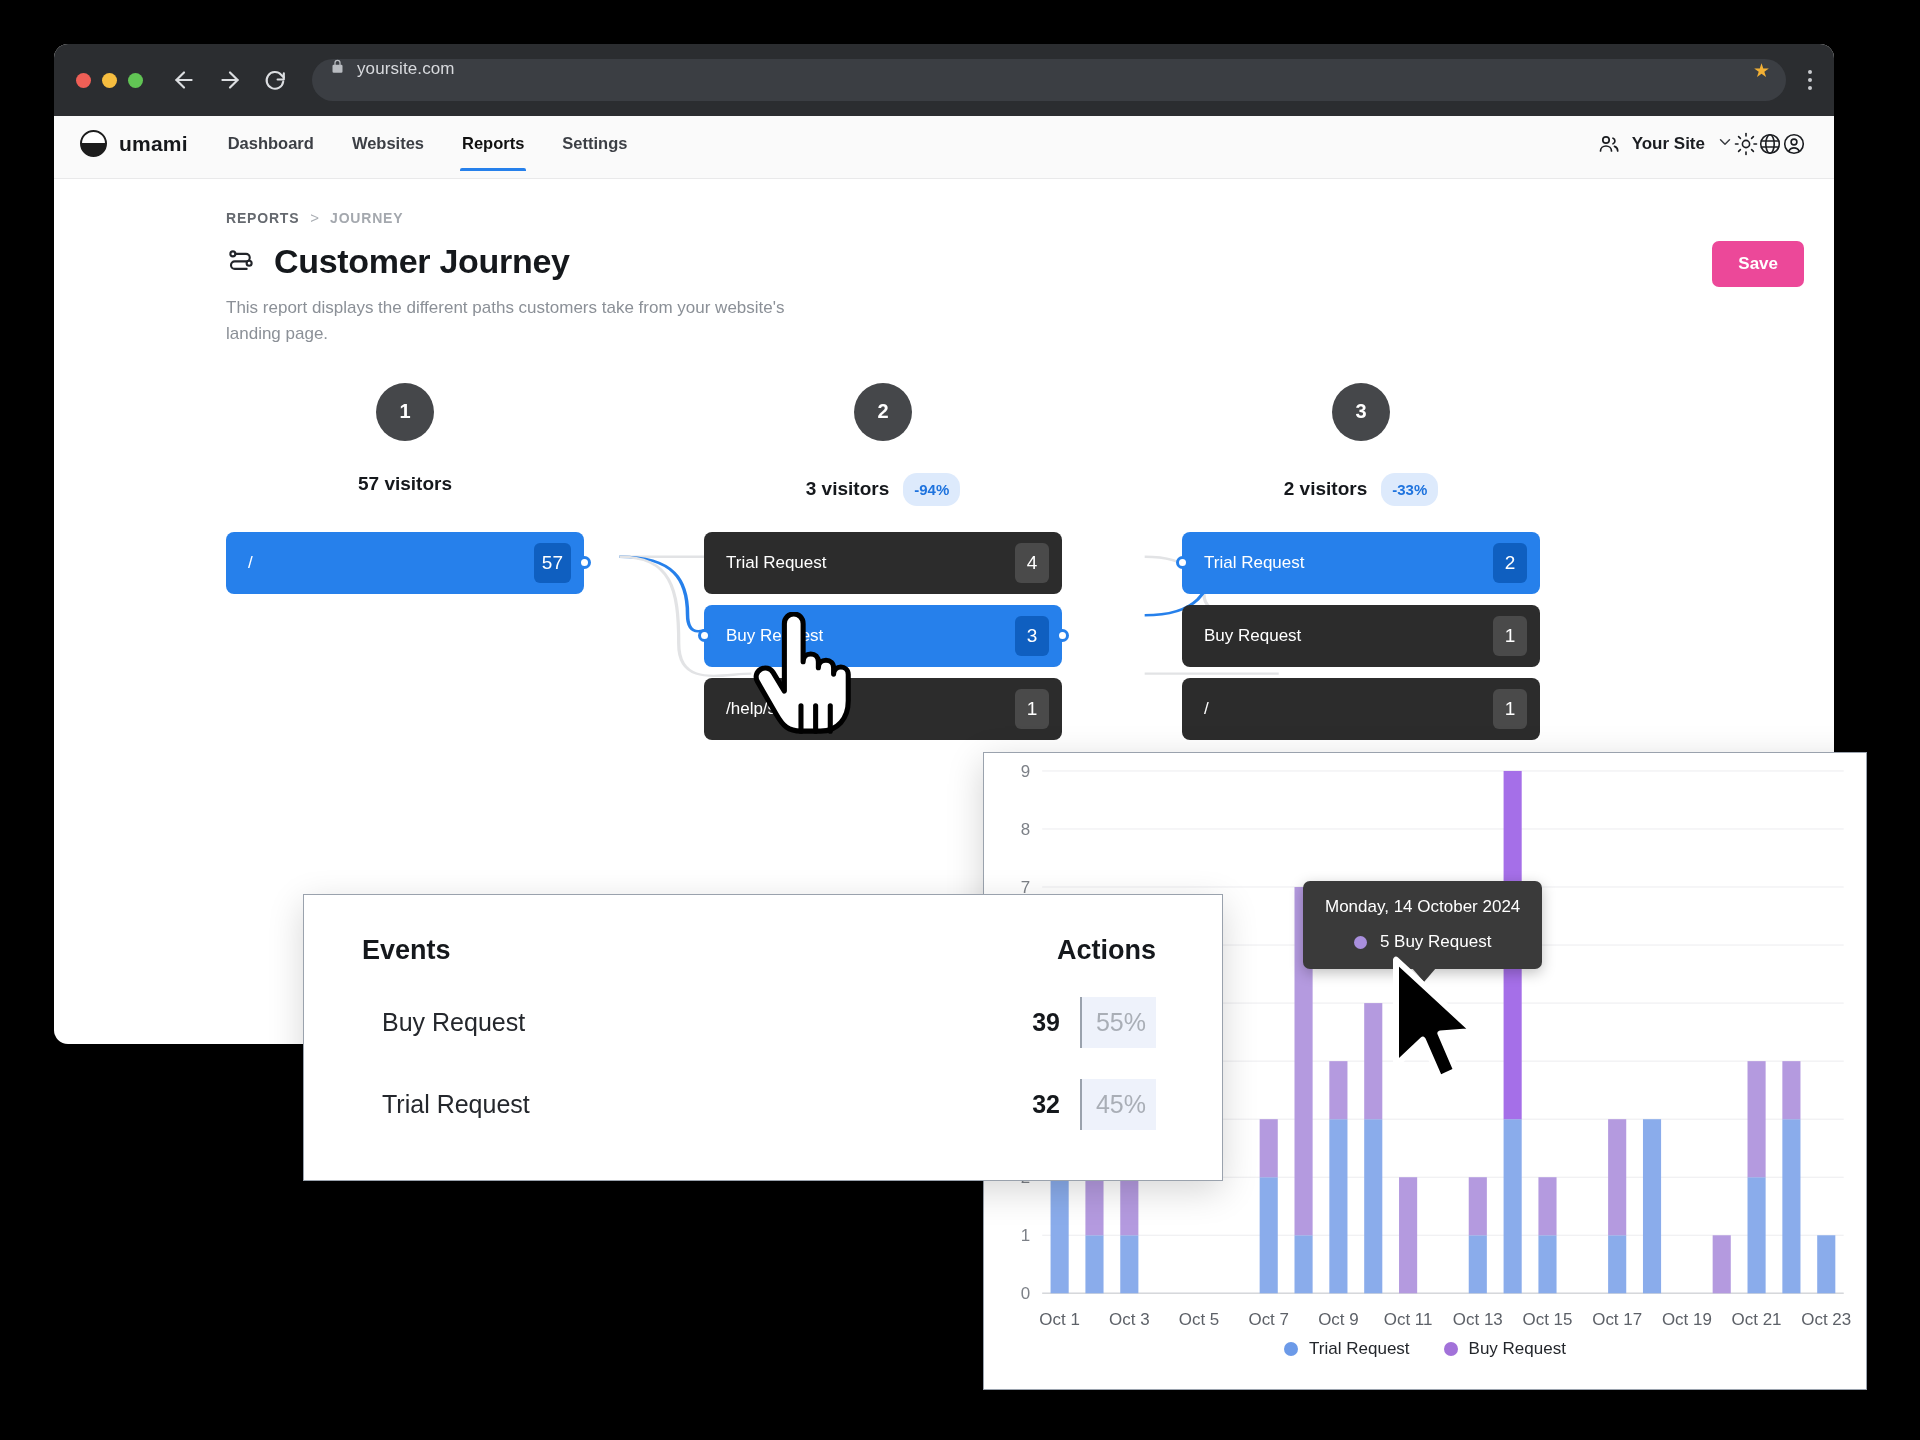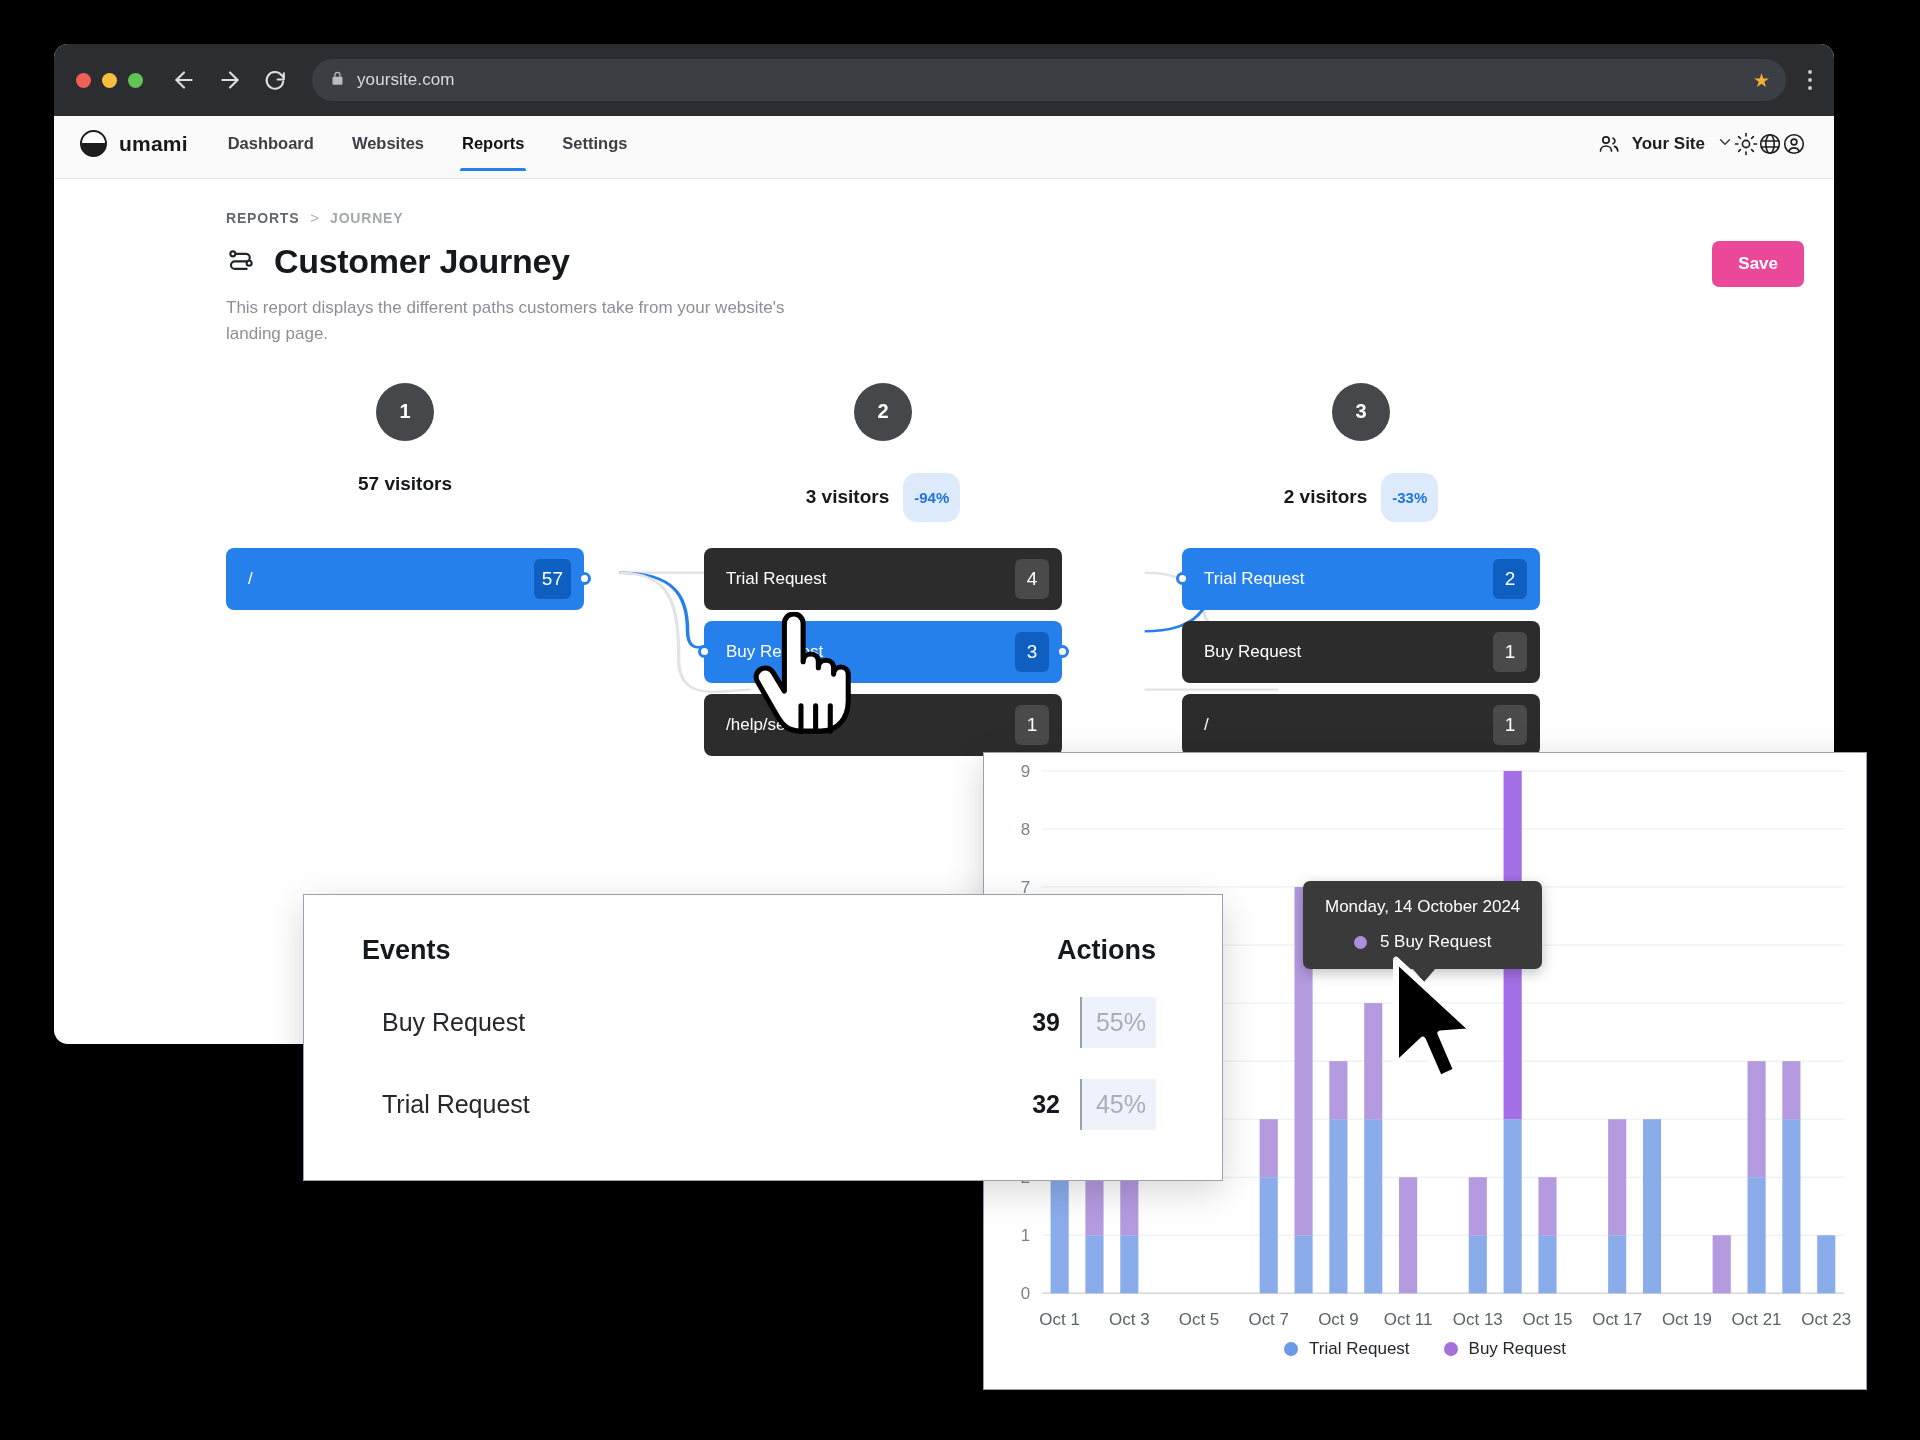--- a/index.html
+++ b/index.html
@@ -34,21 +34,21 @@
   .dot.green { background: #61c454; }
 
   .nav-arrows { display: flex; gap: 20px; align-items: center; color: #dcdee1; }
   .nav-arrows svg { display:block; }
 
   #urlbar {
     flex: 1;
     height: 42px;
     background: #3b3e43;
     border-radius: 21px;
-    display: flex; align-items: center;
+    display: flex; align-items: flex-start;
     padding: 0 18px;
     gap: 12px;
     margin-left: 8px;
     position: relative;
   }
   #urlbar .url-text {
     color: #d8dade;
     font-size: 17px;
     letter-spacing: .1px;
   }
@@ -130,21 +130,21 @@
     width: 58px; height:58px; border-radius:50%;
     background:#45474a; color:#fff;
     display:flex; align-items:center; justify-content:center;
     font-size: 20px; font-weight: 700;
   }
   .step-meta { display:flex; align-items:center; gap:14px; margin-top: 32px;}
   .step-visitors { font-size: 19px; font-weight: 700; color:#15181c;}
   .step-change {
     background:#ddeafc; color:#1e73de;
     font-size: 15px; font-weight: 700;
-    padding: 16px 11px; border-radius:14px;
+    padding: 8px 11px; border-radius:14px;
   }
 
   #journey-cols {
     display: grid;
     grid-template-columns: 358px 120px 358px 120px 358px;
     margin-left: 142px;
     margin-top: 26px;
     position: relative;
   }
   .col { display:flex; flex-direction:column; gap: 11px; }

